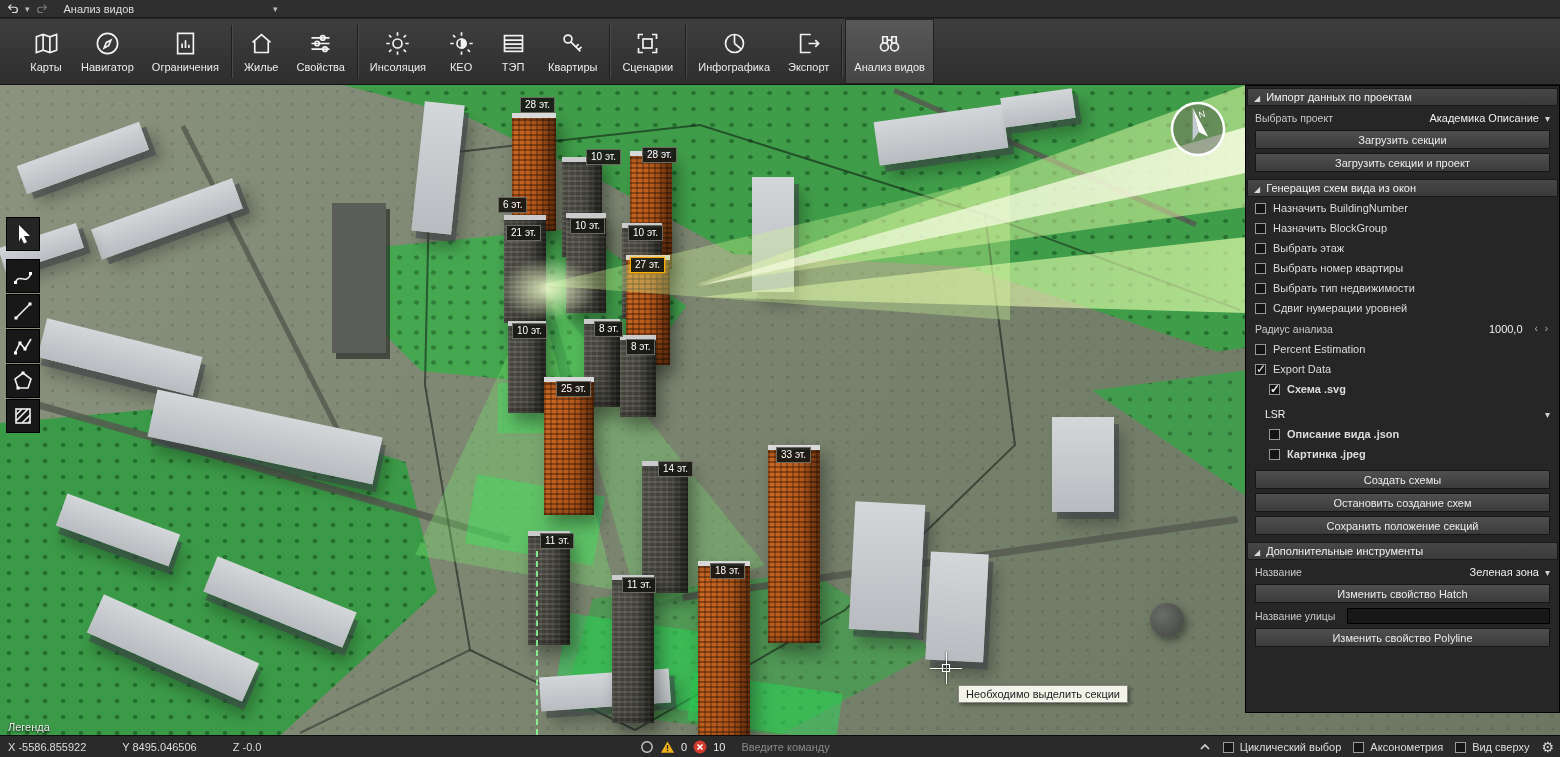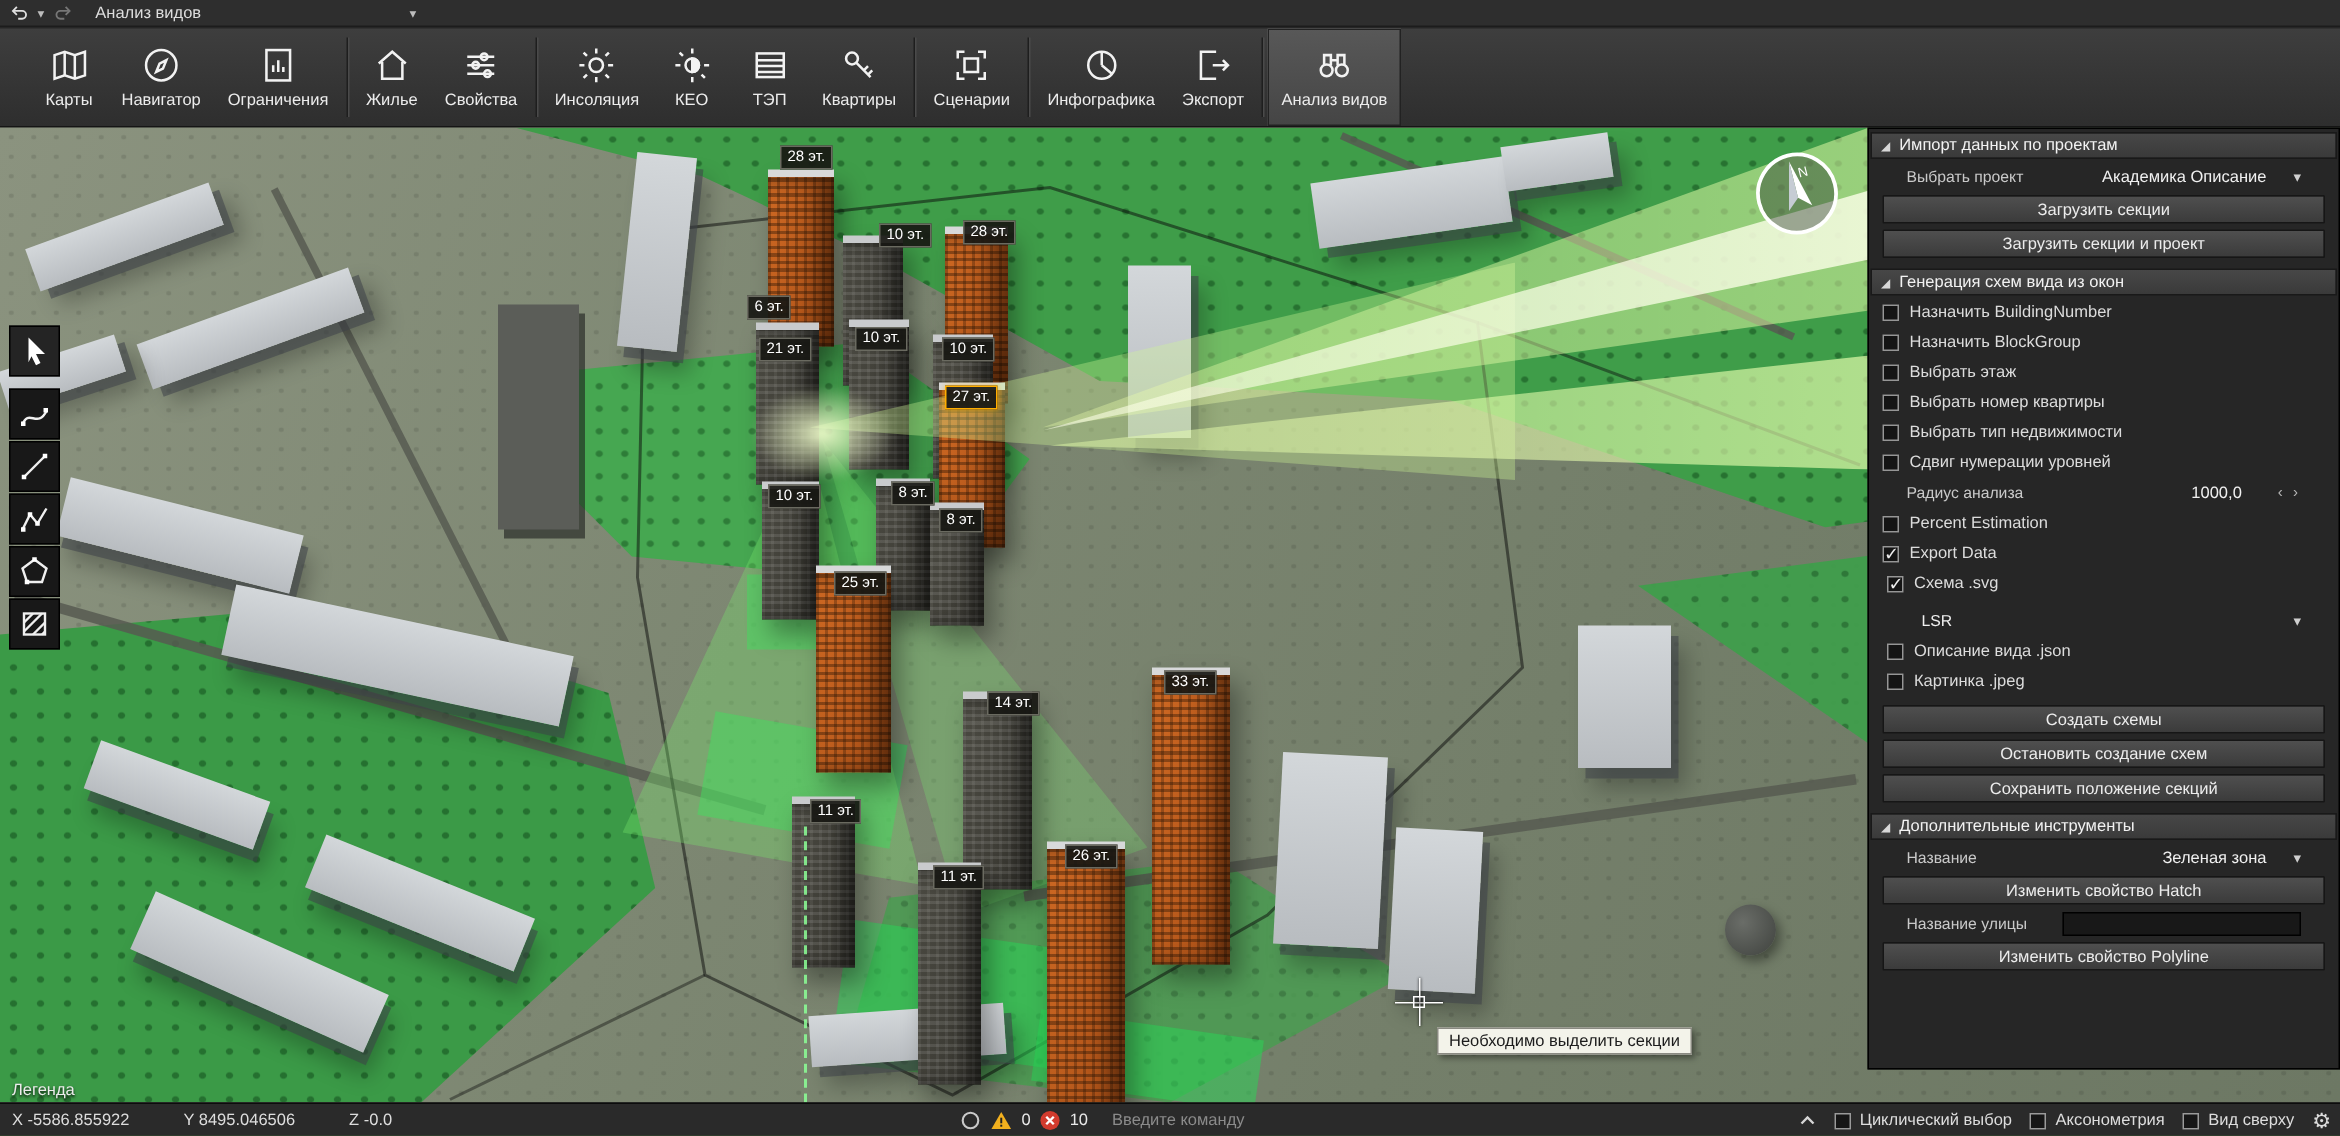--- a/index.html
+++ b/index.html
@@ -62,27 +62,27 @@
   .palette{position:absolute;left:6px;top:132px;z-index:50;display:flex;flex-direction:column;}
   .tool{width:34px;height:34px;background:#181818;border:1px solid #000;display:flex;align-items:center;justify-content:center;margin-bottom:1px;}
   .tool.sel{background:#242424;}
   .tool svg{width:22px;height:22px;stroke:#f0f0f0;fill:none;stroke-width:1.6;}
   .tgap{height:7px;}
 
   
   .panel{position:absolute;left:1245px;top:85px;width:315px;height:628px;background:#262626;border:1px solid #000;z-index:60;display:flex;flex-direction:column;padding:1px;color:#dcdcdc;font-size:11px;}
   .sec-h{height:18px;background:linear-gradient(#474747,#3a3a3a);border:1px solid #191919;display:flex;align-items:center;gap:6px;padding:0 6px;color:#f2f2f2;font-size:11px;margin:1px 0;}
   .tri::before{content:"◢";font-size:8px;color:#d8d8d8;}
-  .prow{height:21px;display:flex;align-items:center;padding:0 24px;gap:18px;}
+  .prow{height:21px;display:flex;align-items:center;padding:0 8px;gap:6px;}
   .plab{color:#c9c9c9;font-size:10.5px;}
   .pval{margin-left:auto;color:#f0f0f0;}
   .dd::before{content:"▾";font-size:10px;color:#cfcfcf;}
   .pbtn{height:19px;margin:2px 8px;background:linear-gradient(#4f4f4f,#3b3b3b);border:1px solid #161616;color:#ececec;font-size:11px;border-radius:1px;}
   .chkrow{height:20px;display:flex;align-items:center;gap:7px;padding:0 8px;}
-  .chkrow.ind{padding-left:11px;}
+  .chkrow.ind{padding-left:22px;font-weight:bold;}
   .chk{width:11px;height:11px;min-width:11px;border:1px solid #969696;background:#141414;position:relative;display:inline-block;}
   .chk.on::after{content:"✓";position:absolute;left:0;top:-3px;font-size:12px;color:#ededed;}
   .steppers{margin-left:6px;color:#b5b5b5;font-size:10px;letter-spacing:2px;}
   .pinput{flex:1;height:16px;background:#181818;border:1px solid #000;color:#eee;font-size:11px;margin-left:6px;}
   .gap4{height:4px;}
 
   
   .statusbar{position:absolute;left:0;top:735px;width:1560px;height:22px;background:#2a2a2a;border-top:1px solid #0c0c0c;color:#ddd;font-size:11px;z-index:70;}
   .sb-left{position:absolute;left:8px;top:0;height:22px;display:flex;align-items:center;gap:36px;}
   .sb-center{position:absolute;left:640px;top:0;height:22px;display:flex;align-items:center;gap:6px;}
@@ -301,21 +301,21 @@
         <div class="blabel" style="left: 628px; top: 140px;">10 эт.</div>
         <div class="blabel hl" style="left: 630px; top: 172px; text-align: center;">27 эт.</div>
         <div class="blabel" style="left: 512px; top: 238px;">10 эт.</div>
         <div class="blabel" style="left: 594px; top: 236px;">8 эт.</div>
         <div class="blabel" style="left: 626px; top: 254px;">8 эт.</div>
         <div class="blabel" style="left: 556px; top: 296px;">25 эт.</div>
         <div class="blabel" style="left: 658px; top: 376px;">14 эт.</div>
         <div class="blabel" style="left: 776px; top: 362px;">33 эт.</div>
         <div class="blabel" style="left: 540px; top: 448px;">11 эт.</div>
         <div class="blabel" style="left: 622px; top: 492px;">11 эт.</div>
-        <div class="blabel" style="left: 710px; top: 478px;">26 эт.</div>
+        <div class="blabel" style="left: 710px; top: 478px;">18 эт.</div>
       </div>
 
     <svg class="compass" viewBox="0 0 60 60">
       <circle cx="30" cy="30" r="26" fill="rgba(15,20,30,.35)" stroke="#fff" stroke-width="2.5"></circle>
       <path d="M30 8 L38 40 L30 33 Z" fill="#ffffff"></path>
       <path d="M30 8 L22 40 L30 33 Z" fill="#c6ccd4"></path>
       <text x="34" y="20" font-size="9" fill="#fff">N</text>
     </svg>
 
     <div class="palette">

